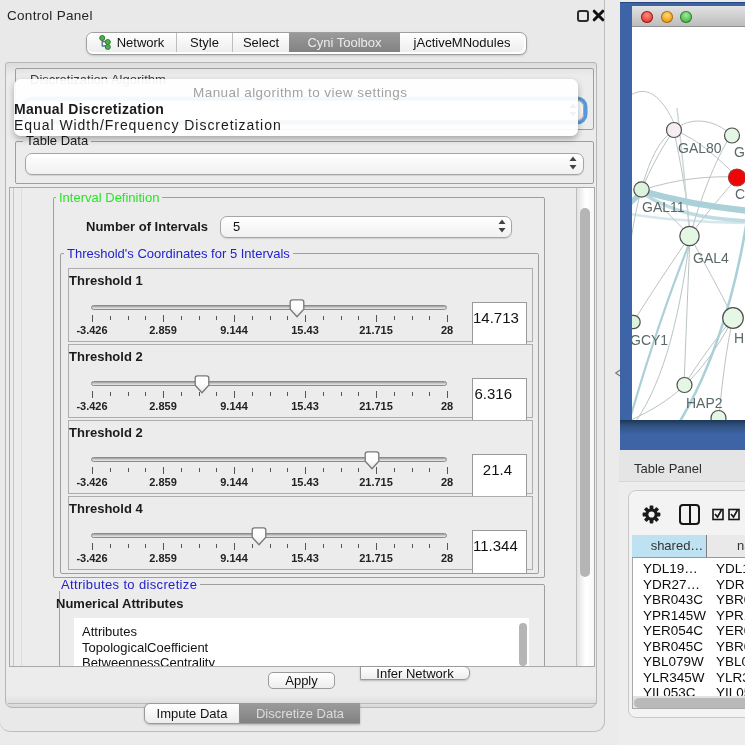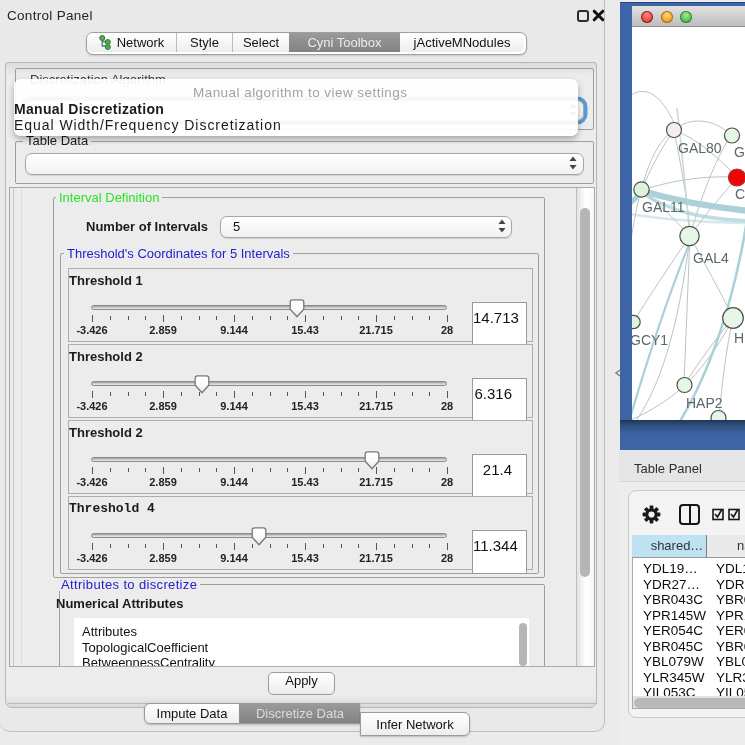--- a/index.html
+++ b/index.html
@@ -212,21 +212,21 @@
             <linearGradient id="tg3" x1="0" y1="0" x2="0" y2="1">
               <stop offset="0" stop-color="#ffffff"></stop>
               <stop offset="0.55" stop-color="#fbfbfb"></stop>
               <stop offset="1" stop-color="#e4e4e4"></stop>
             </linearGradient>
           </defs>
         </svg>
         <div class="vbox" style="top:33px;">21.4</div>
       </div>
     <div class="tpanel" style="top:308px;">
-        <div class="txt b" style="left:0px;top:4px;font-family:Liberation Mono, monospace;">Threshold 4</div>
+        <div class="txt b" style="left:0px;top:4px;">Threshold 4</div>
         <div class="track" style="top:36px;"></div>
         <div class="tick" style="left:23.0px;top:46px;height:6.5px;"></div>
         <div class="tick" style="left:40.8px;top:46.5px;height:4px;"></div>
         <div class="tick" style="left:58.5px;top:46.5px;height:4px;"></div>
         <div class="tick" style="left:76.2px;top:46.5px;height:4px;"></div>
         <div class="tick" style="left:94.0px;top:46px;height:6.5px;"></div>
         <div class="tick" style="left:111.8px;top:46.5px;height:4px;"></div>
         <div class="tick" style="left:129.5px;top:46.5px;height:4px;"></div>
         <div class="tick" style="left:147.2px;top:46.5px;height:4px;"></div>
         <div class="tick" style="left:165.0px;top:46px;height:6.5px;"></div>
@@ -264,26 +264,26 @@
     <div class="group" style="left:49px;top:396px;width:484px;height:83px;"></div>
     <div class="gtitle" style="left:48px;top:390px;font-size:13px;color:#2222cc;letter-spacing:0.35px;">Attributes to discretize</div>
     <div class="txt b" style="left:46px;top:408px;">Numerical Attributes</div>
     <div class="abs" style="left:64px;top:430px;width:455px;height:48px;background:#fff;"></div>
     <div class="item" style="left:72px;top:436px;">Attributes</div>
     <div class="item" style="left:72px;top:451.5px;">TopologicalCoefficient</div>
     <div class="item" style="left:72px;top:467px;">BetweennessCentrality</div>
     <div class="abs" style="left:509px;top:435px;width:8px;height:43px;background:#b5b5b5;border-radius:4px;"></div>
   </div>
 
-  <div class="abs" style="left:268px;top:672px;width:67px;height:23px;background:linear-gradient(#ffffff,#ededed);border:1px solid #9b9b9b;border-radius:5px;box-sizing:border-box;text-align:center;font-size:13px;line-height:15px;color:#111;">Apply</div>
+  <div class="abs" style="left:268px;top:672px;width:67px;height:17px;background:linear-gradient(#ffffff,#ededed);border:1px solid #9b9b9b;border-radius:5px;box-sizing:border-box;text-align:center;font-size:13px;line-height:15px;color:#111;">Apply</div>
 
   <div class="abs" style="left:8px;top:703px;width:589px;height:1px;background:#b9b9b9;"></div>
   <div class="seg" style="left:144px;top:703px;width:96px;height:21px;border-radius:6px 0 0 6px;border:1px solid #9a9a9a;box-sizing:border-box;box-shadow:0 1px 2px rgba(0,0,0,0.22);">Impute Data</div>
   <div class="seg segsel" style="left:240px;top:703px;width:120px;height:21px;border-top:1px solid #9a9a9a;border-bottom:1px solid #9a9a9a;box-sizing:border-box;box-shadow:0 1px 2px rgba(0,0,0,0.22);">Discretize Data</div>
-  <div class="seg" style="left:360px;top:712px;width:110px;height:24px;border-radius:0 6px 6px 0;border:1px solid #9a9a9a;box-sizing:border-box;box-shadow:0 1px 2px rgba(0,0,0,0.22);">Infer Network</div>
+  <div class="seg" style="left:360px;top:666px;width:110px;height:14px;border-radius:0 6px 6px 0;border:1px solid #9a9a9a;box-sizing:border-box;box-shadow:0 1px 2px rgba(0,0,0,0.22);">Infer Network</div>
 </div>
 
 <div class="abs" style="left:14px;top:79px;width:564px;height:57px;background:rgba(255,255,255,0.93);border-radius:7px;box-shadow:0 3px 6px rgba(0,0,0,0.3);"></div>
 <div class="txt" style="left:193px;top:85px;color:#a2a2a2;font-size:13.5px;letter-spacing:0.45px;">Manual algorithm to view settings</div>
 <div class="txt b" style="left:14px;top:101px;font-size:14px;letter-spacing:0.3px;">Manual Discretization</div>
 <div class="txt" style="left:14px;top:117px;font-size:14px;letter-spacing:0.95px;">Equal Width/Frequency Discretization</div>
 
 <svg class="abs" style="left:614px;top:369px;" width="7" height="8" viewBox="0 0 8 9">
     <path d="M7 1 L2 4.5 L7 8" fill="none" stroke="#777" stroke-width="1.4"></path>
   </svg>

